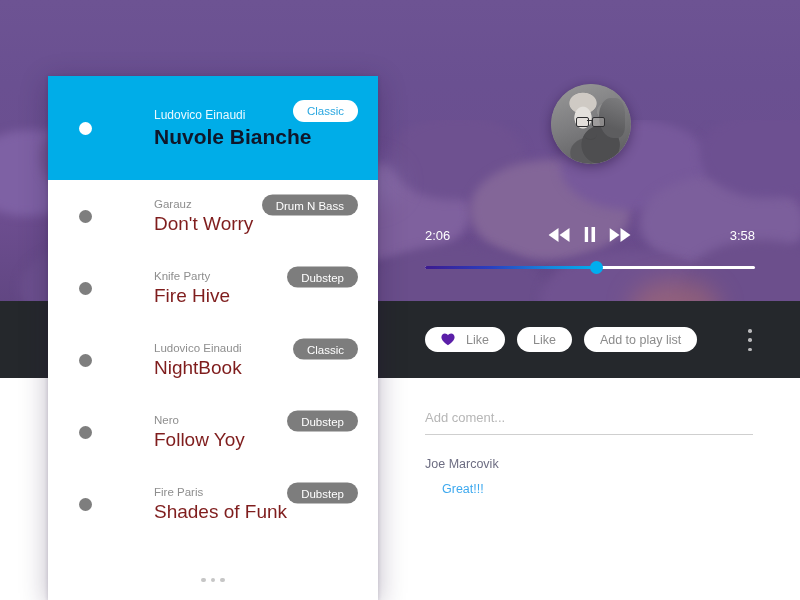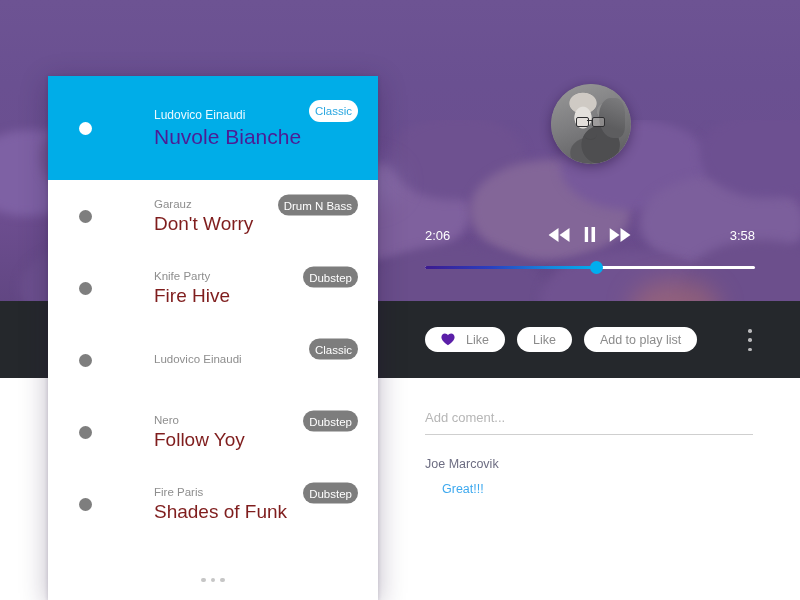--- a/index.html
+++ b/index.html
@@ -276,32 +276,32 @@
     font-size: 11.5px;
     color: #8e8e8e;
     margin-bottom: 3px;
   }
   .t-title {
     font-size: 19px;
     color: #7f1d1d;
     font-weight: 400;
   }
   .track.active .t-artist { color: #eaf9ff; font-size: 12px; }
-  .track.active .t-title { color: #4c1d95; font-size: 21px; }
+  .track.active .t-title { color: #0f172a; font-size: 21px; font-weight: bold; }
   .genre {
     position: absolute;
     right: 20px; top: 50%;
     transform: translateY(-50%);
     margin-top: -11px;
     height: 21px;
     border-radius: 11px;
     background: #7d7d7d;
     color: #ffffff;
     font-size: 11.5px;
-    padding: 0 6px;
+    padding: 0 14px;
     display: inline-flex;
     align-items: center;
     white-space: nowrap;
     cursor: pointer;
   }
   .track.active .genre {
     background: #ffffff;
     color: #2aa7e0;
     top: 24px;
     transform: none;
@@ -455,20 +455,21 @@
         <div class="t-artist">Knife Party</div>
         <div class="t-title">Fire Hive</div>
       </div>
       <span class="genre">Dubstep</span>
     </div>
 
     <div class="track">
       <span class="bullet"></span>
       <div class="t-text">
         <div class="t-artist">Ludovico Einaudi</div>
+        <div class="t-title">NightBook</div>
       </div>
       <span class="genre">Classic</span>
     </div>
 
     <div class="track">
       <span class="bullet"></span>
       <div class="t-text">
         <div class="t-artist">Nero</div>
         <div class="t-title">Follow Yoy</div>
       </div>

